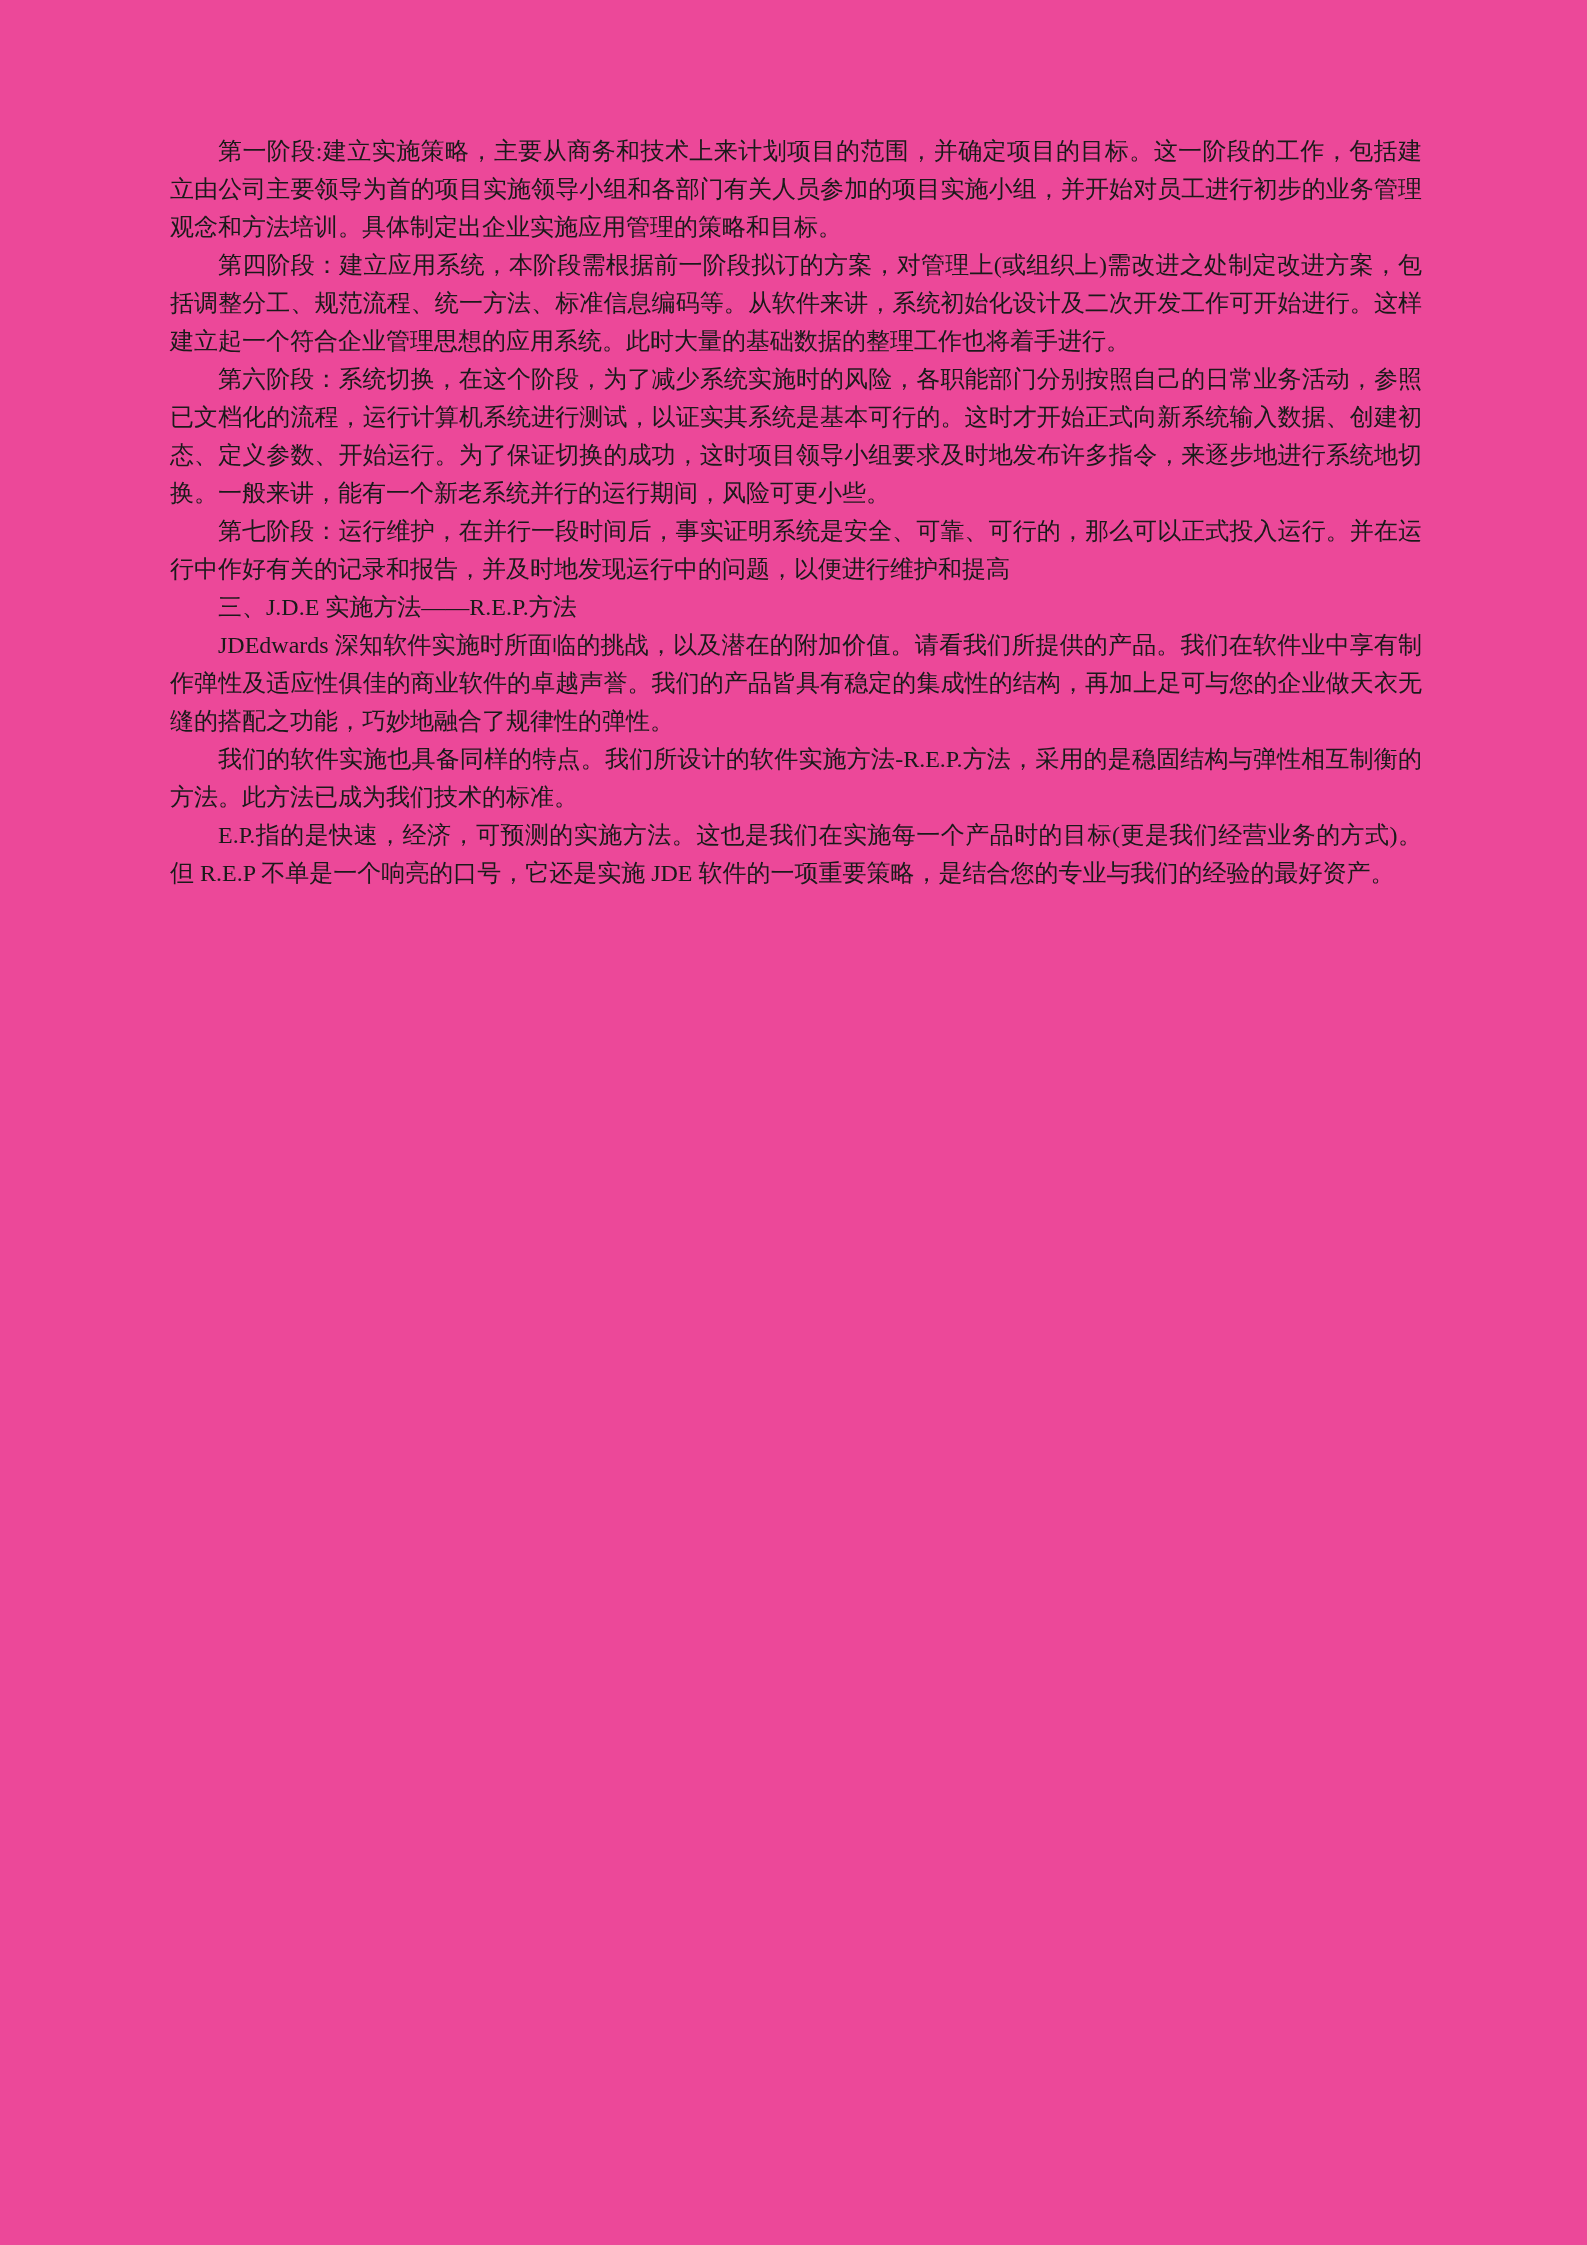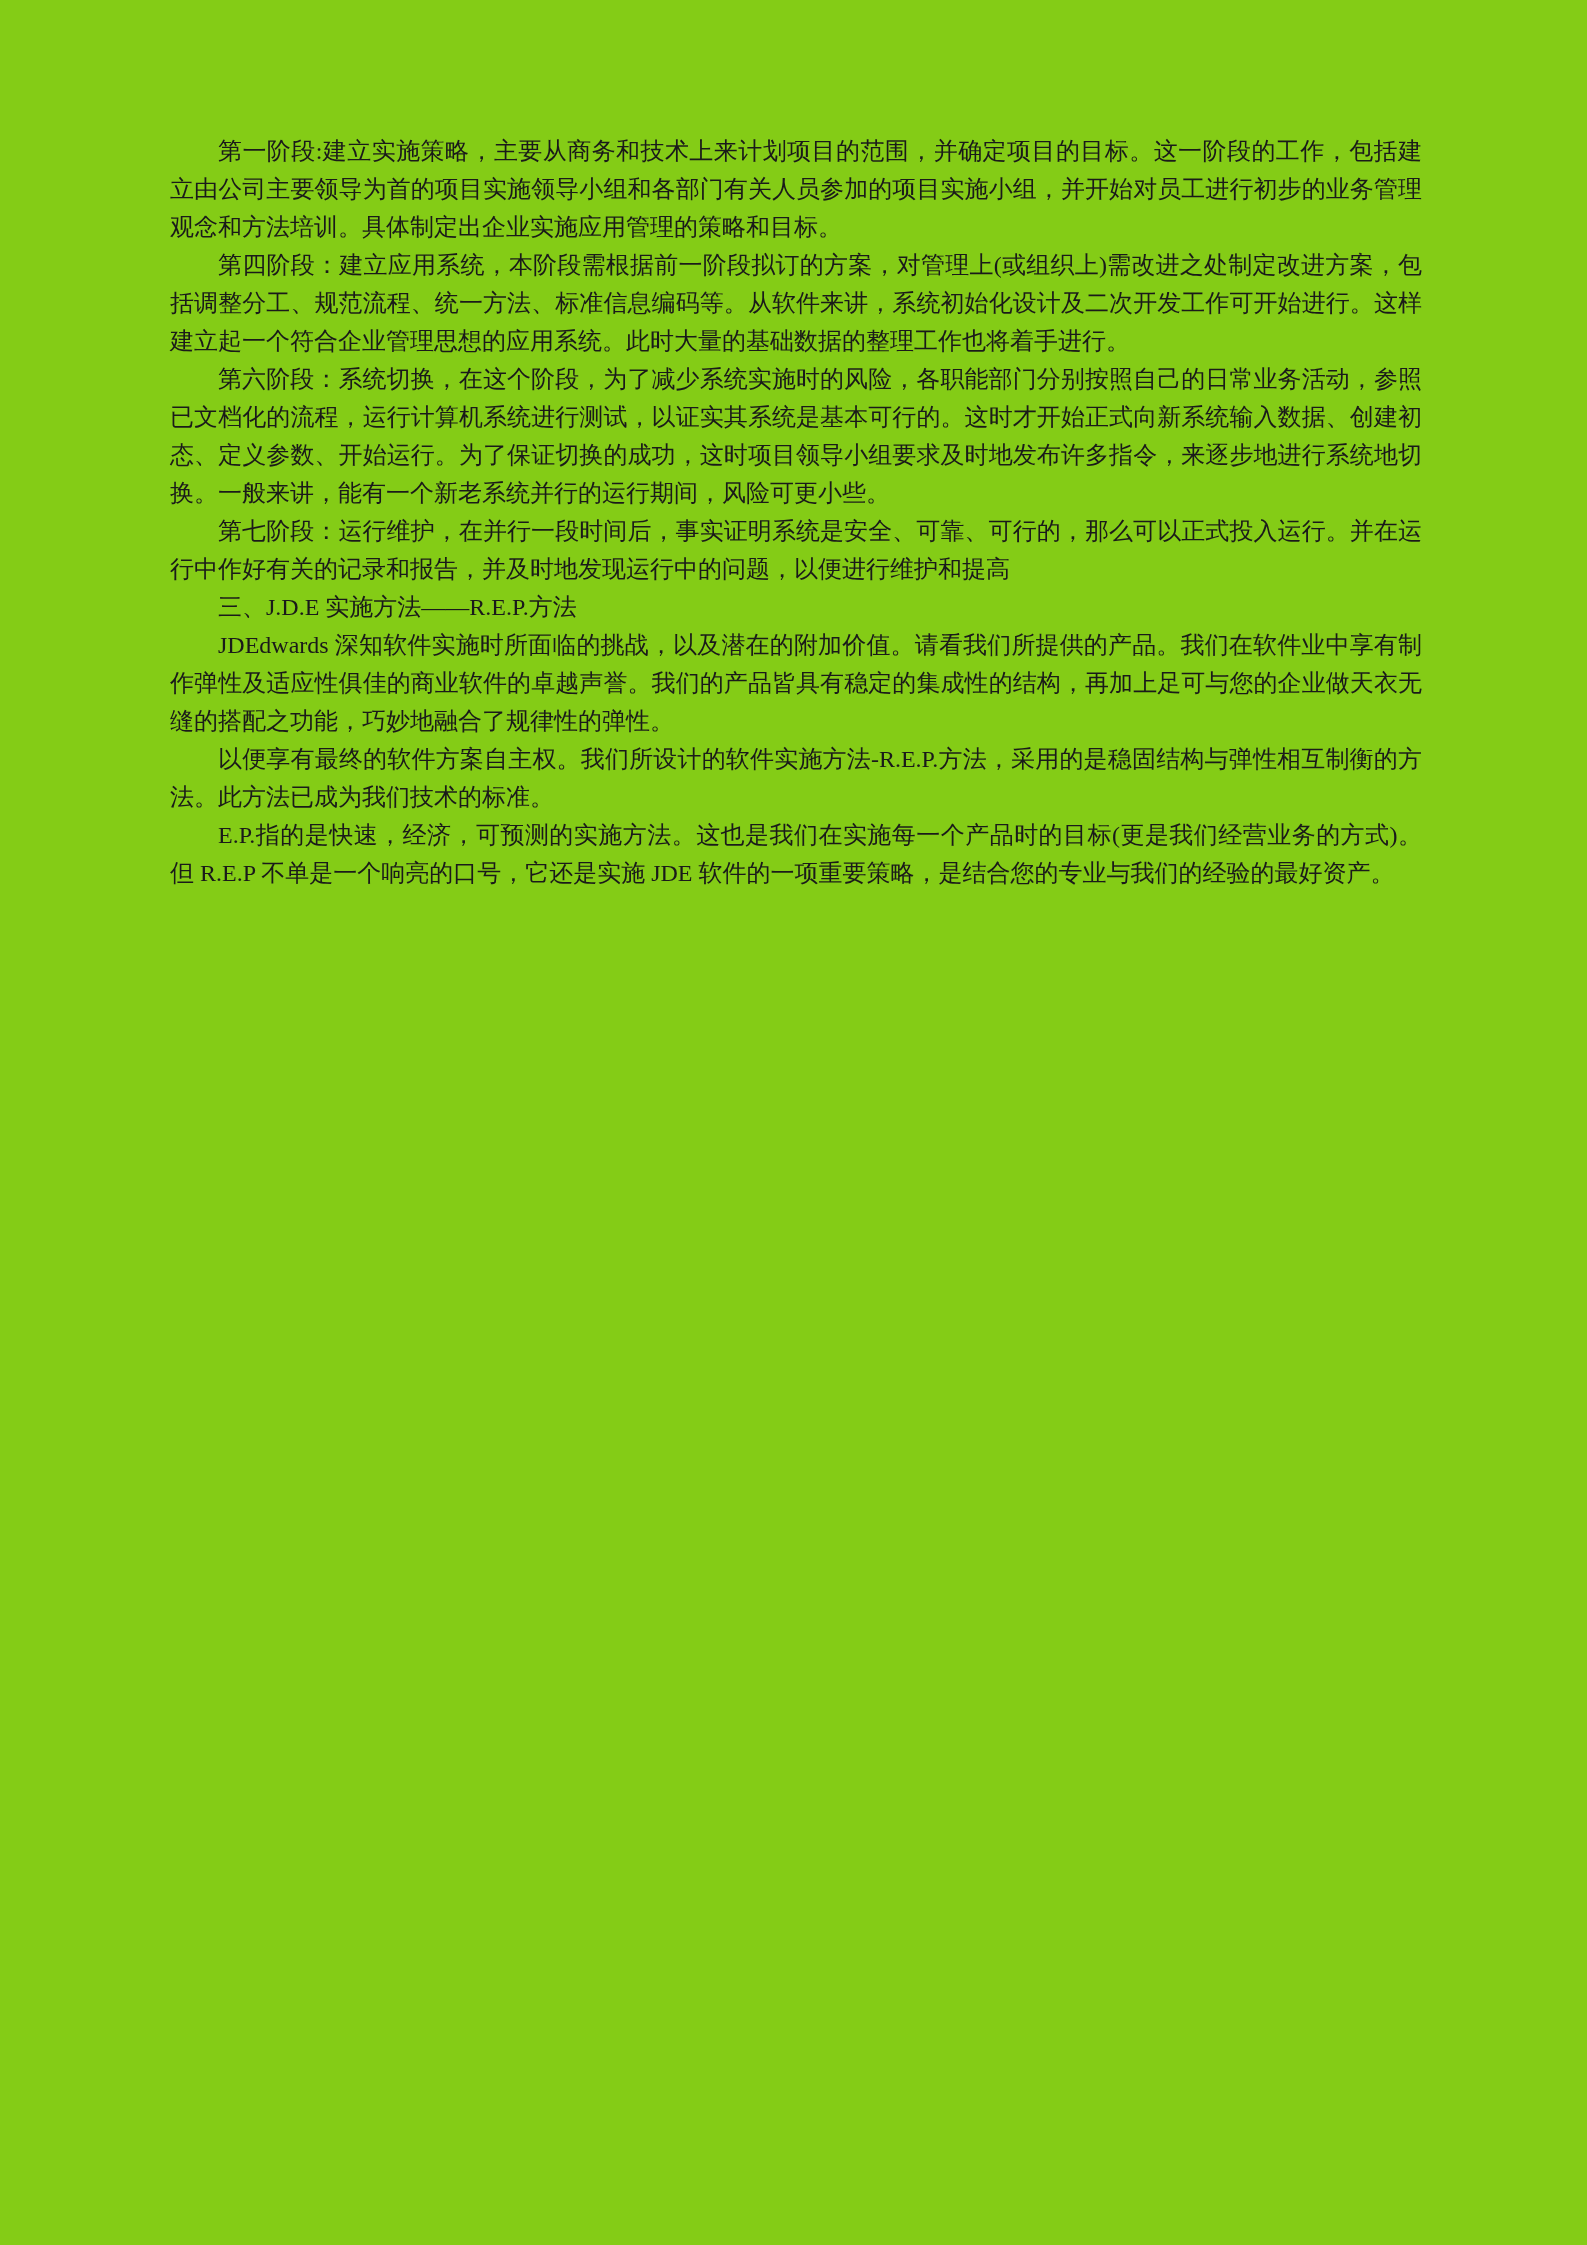--- a/index.html
+++ b/index.html
@@ -5,21 +5,21 @@
   html, body {
     margin: 0;
     padding: 0;
     background: #ffffff;
   }
   .page {
     position: relative;
     width: 1587px;
     height: 2245px;
     margin: 0 auto;
-    background: #84cc16;
+    background: #ec4899;
     box-sizing: border-box;
     overflow: hidden;
   }
   .text-block {
     position: absolute;
     top: 132px;
     left: 170px;
     width: 1252px;
     font-family: "Liberation Serif", "DejaVu Serif", serif;
     font-size: 24px;
@@ -38,16 +38,16 @@
 <body>
 
 <div class="page">
   <div class="text-block">
     <p>第一阶段:建立实施策略，主要从商务和技术上来计划项目的范围，并确定项目的目标。这一阶段的工作，包括建立由公司主要领导为首的项目实施领导小组和各部门有关人员参加的项目实施小组，并开始对员工进行初步的业务管理观念和方法培训。具体制定出企业实施应用管理的策略和目标。</p>
     <p>第四阶段：建立应用系统，本阶段需根据前一阶段拟订的方案，对管理上(或组织上)需改进之处制定改进方案，包括调整分工、规范流程、统一方法、标准信息编码等。从软件来讲，系统初始化设计及二次开发工作可开始进行。这样建立起一个符合企业管理思想的应用系统。此时大量的基础数据的整理工作也将着手进行。</p>
     <p>第六阶段：系统切换，在这个阶段，为了减少系统实施时的风险，各职能部门分别按照自己的日常业务活动，参照已文档化的流程，运行计算机系统进行测试，以证实其系统是基本可行的。这时才开始正式向新系统输入数据、创建初态、定义参数、开始运行。为了保证切换的成功，这时项目领导小组要求及时地发布许多指令，来逐步地进行系统地切换。一般来讲，能有一个新老系统并行的运行期间，风险可更小些。</p>
     <p>第七阶段：运行维护，在并行一段时间后，事实证明系统是安全、可靠、可行的，那么可以正式投入运行。并在运行中作好有关的记录和报告，并及时地发现运行中的问题，以便进行维护和提高</p>
     <p>三、J.D.E 实施方法——R.E.P.方法</p>
     <p>JDEdwards 深知软件实施时所面临的挑战，以及潜在的附加价值。请看我们所提供的产品。我们在软件业中享有制作弹性及适应性俱佳的商业软件的卓越声誉。我们的产品皆具有稳定的集成性的结构，再加上足可与您的企业做天衣无缝的搭配之功能，巧妙地融合了规律性的弹性。</p>
-    <p>以便享有最终的软件方案自主权。我们所设计的软件实施方法-R.E.P.方法，采用的是稳固结构与弹性相互制衡的方法。此方法已成为我们技术的标准。</p>
+    <p>我们的软件实施也具备同样的特点。我们所设计的软件实施方法-R.E.P.方法，采用的是稳固结构与弹性相互制衡的方法。此方法已成为我们技术的标准。</p>
     <p>E.P.指的是快速，经济，可预测的实施方法。这也是我们在实施每一个产品时的目标(更是我们经营业务的方式)。但 R.E.P 不单是一个响亮的口号，它还是实施 JDE 软件的一项重要策略，是结合您的专业与我们的经验的最好资产。</p>
   </div>
 </div>
 
 </body></html>

